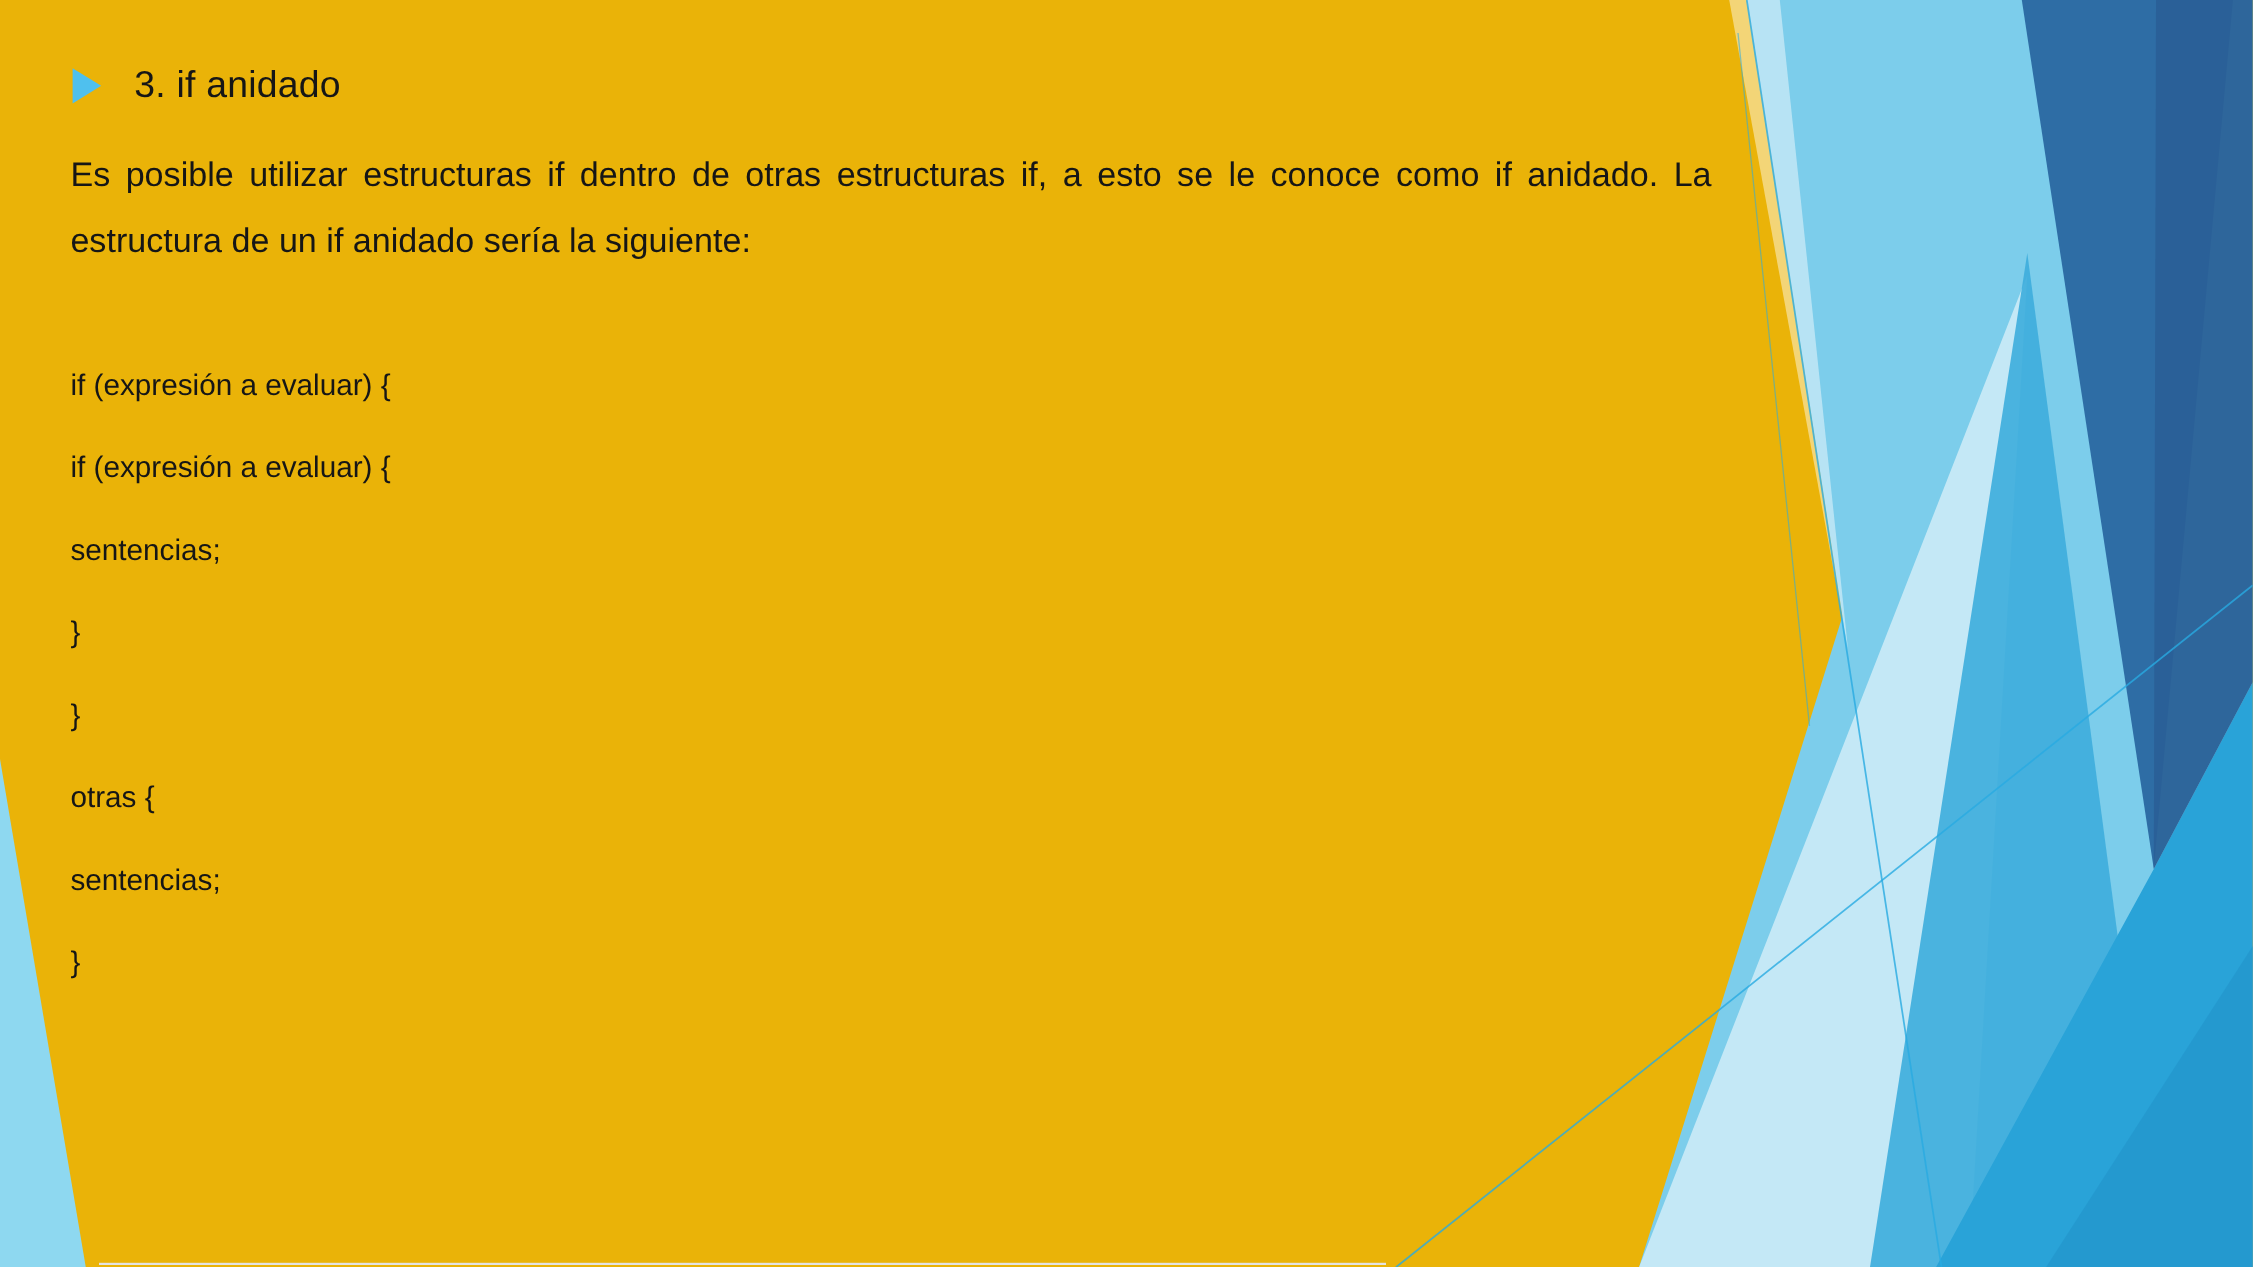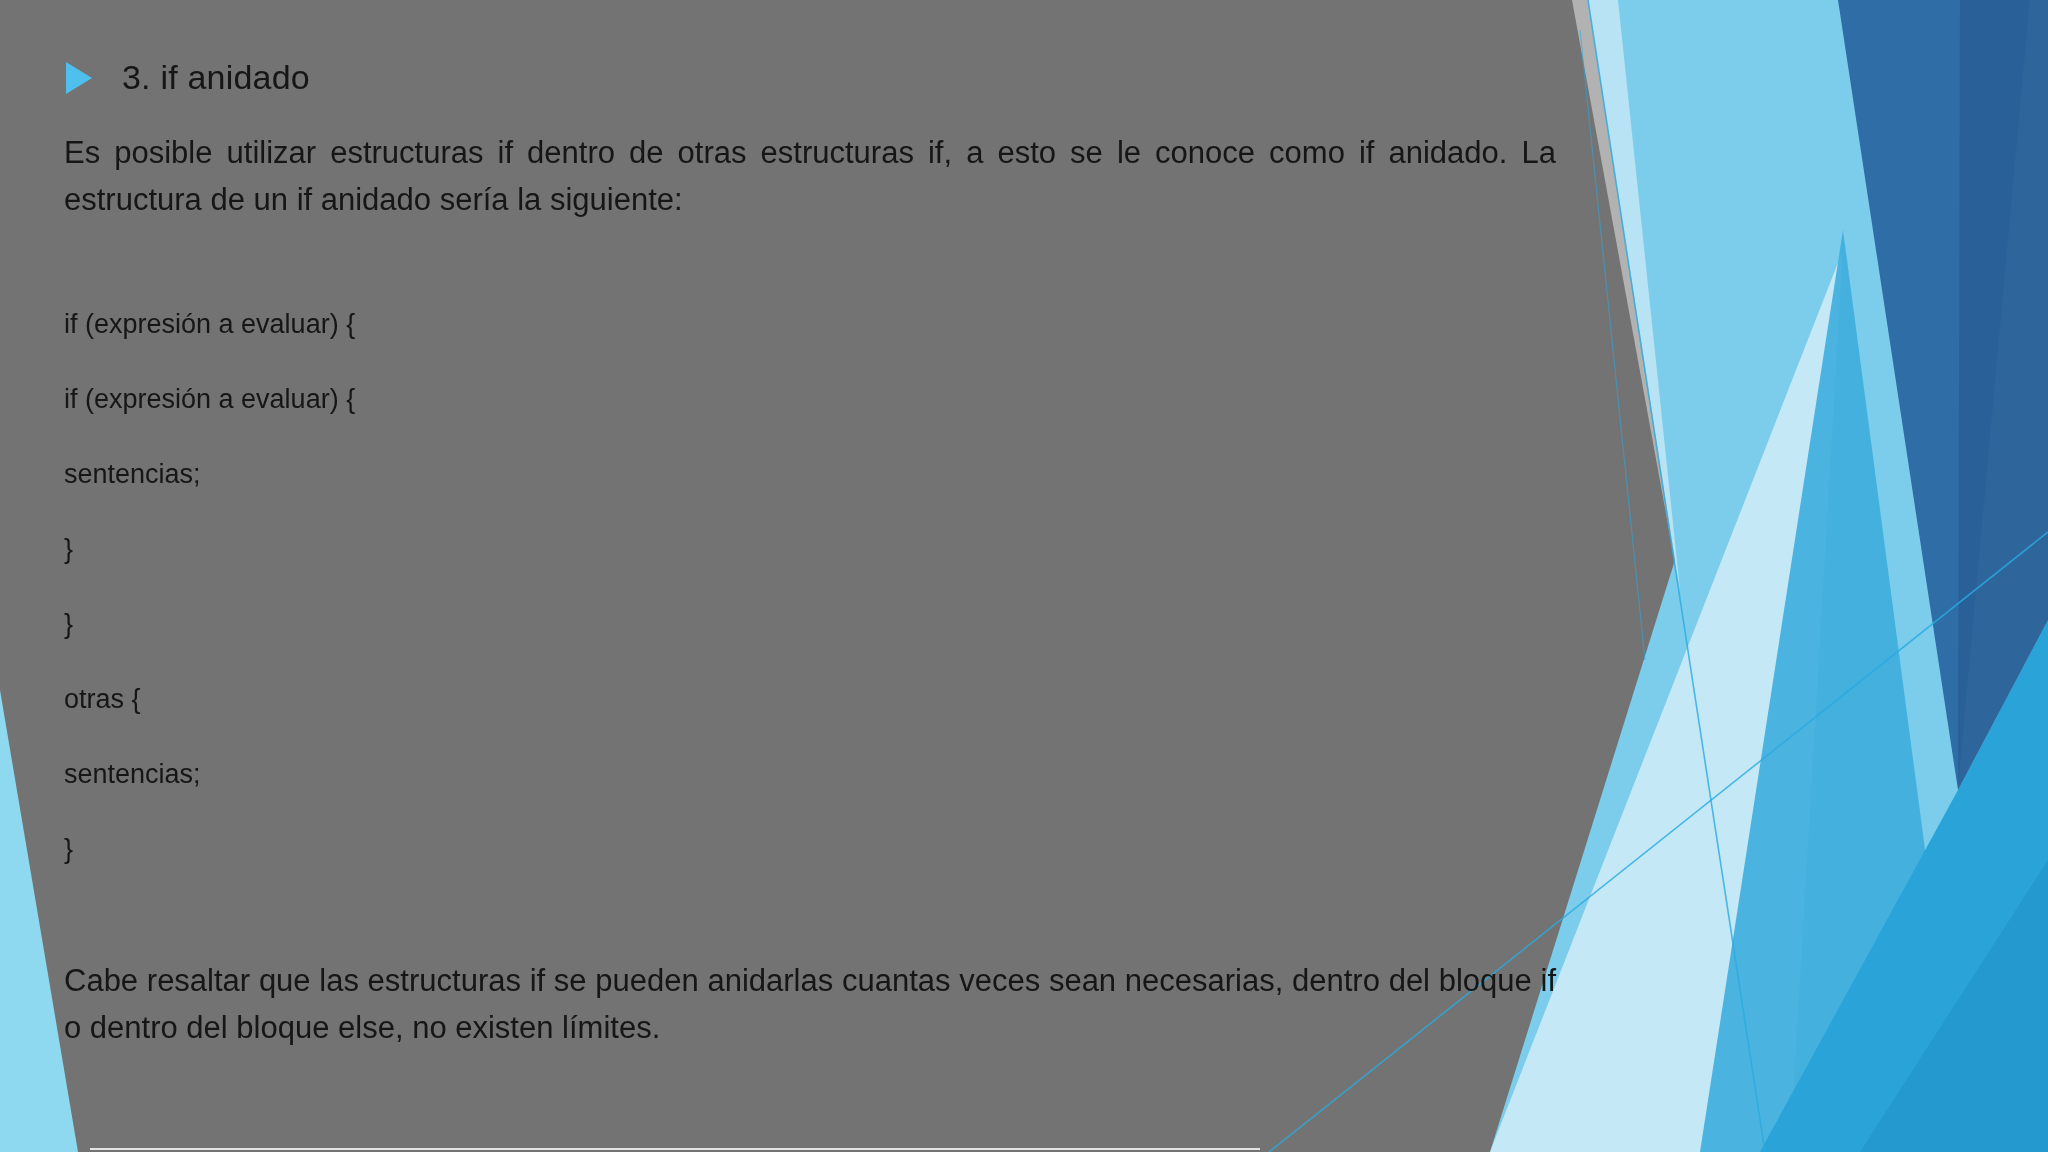--- a/index.html
+++ b/index.html
@@ -1,19 +1,19 @@
 <!DOCTYPE html>
 <html><head>
 <meta charset="utf-8">
 <style>
   html,body{margin:0;padding:0;background:#222;}
   .slide{
     position:relative;
     width:2048px;height:1152px;
-    background:#737373;
+    background:#eab308;
     overflow:hidden;
     font-family:"Liberation Sans","DejaVu Sans",sans-serif;
     color:#161616;
   }
   .bg-svg{position:absolute;top:0;left:0;width:2048px;height:1152px;z-index:0;}
   .content{
     position:absolute;top:58px;left:64px;width:1492px;z-index:2;
   }
   .title-row{
     display:flex;align-items:center;gap:30px;
@@ -22,21 +22,21 @@
   .bullet{
     width:0;height:0;flex:0 0 auto;
     border-left:26px solid #4FC0EE;
     border-top:16px solid transparent;
     border-bottom:16px solid transparent;
   }
   .title-text{
     font-size:34px;font-weight:400;margin:0;letter-spacing:0.2px;
   }
   .para{
-    font-size:31px;line-height:47px;
+    font-size:31px;line-height:60px;
     text-align:justify;text-justify:inter-word;
     margin:0;
   }
   .para-intro{margin-top:32px;}
   .code-block{margin-top:64px;}
   .code-line{
     font-size:27px;line-height:75px;white-space:pre;
   }
   .para-note{margin-top:70px;}
   .slide-bottom-edge{
@@ -82,16 +82,15 @@
       <div class="code-line">if (expresión a evaluar) {</div>
       <div class="code-line">if (expresión a evaluar) {</div>
       <div class="code-line">sentencias;</div>
       <div class="code-line">}</div>
       <div class="code-line">}</div>
       <div class="code-line">otras {</div>
       <div class="code-line">sentencias;</div>
       <div class="code-line">}</div>
     </div>
 
-    <p class="para para-note">Cabe resaltar que las estructuras if se pueden anidarlas cuantas veces sean necesarias, dentro del bloque if o dentro del bloque else, no existen límites.</p>
 
   </div>
 </div>
 
 </body></html>

